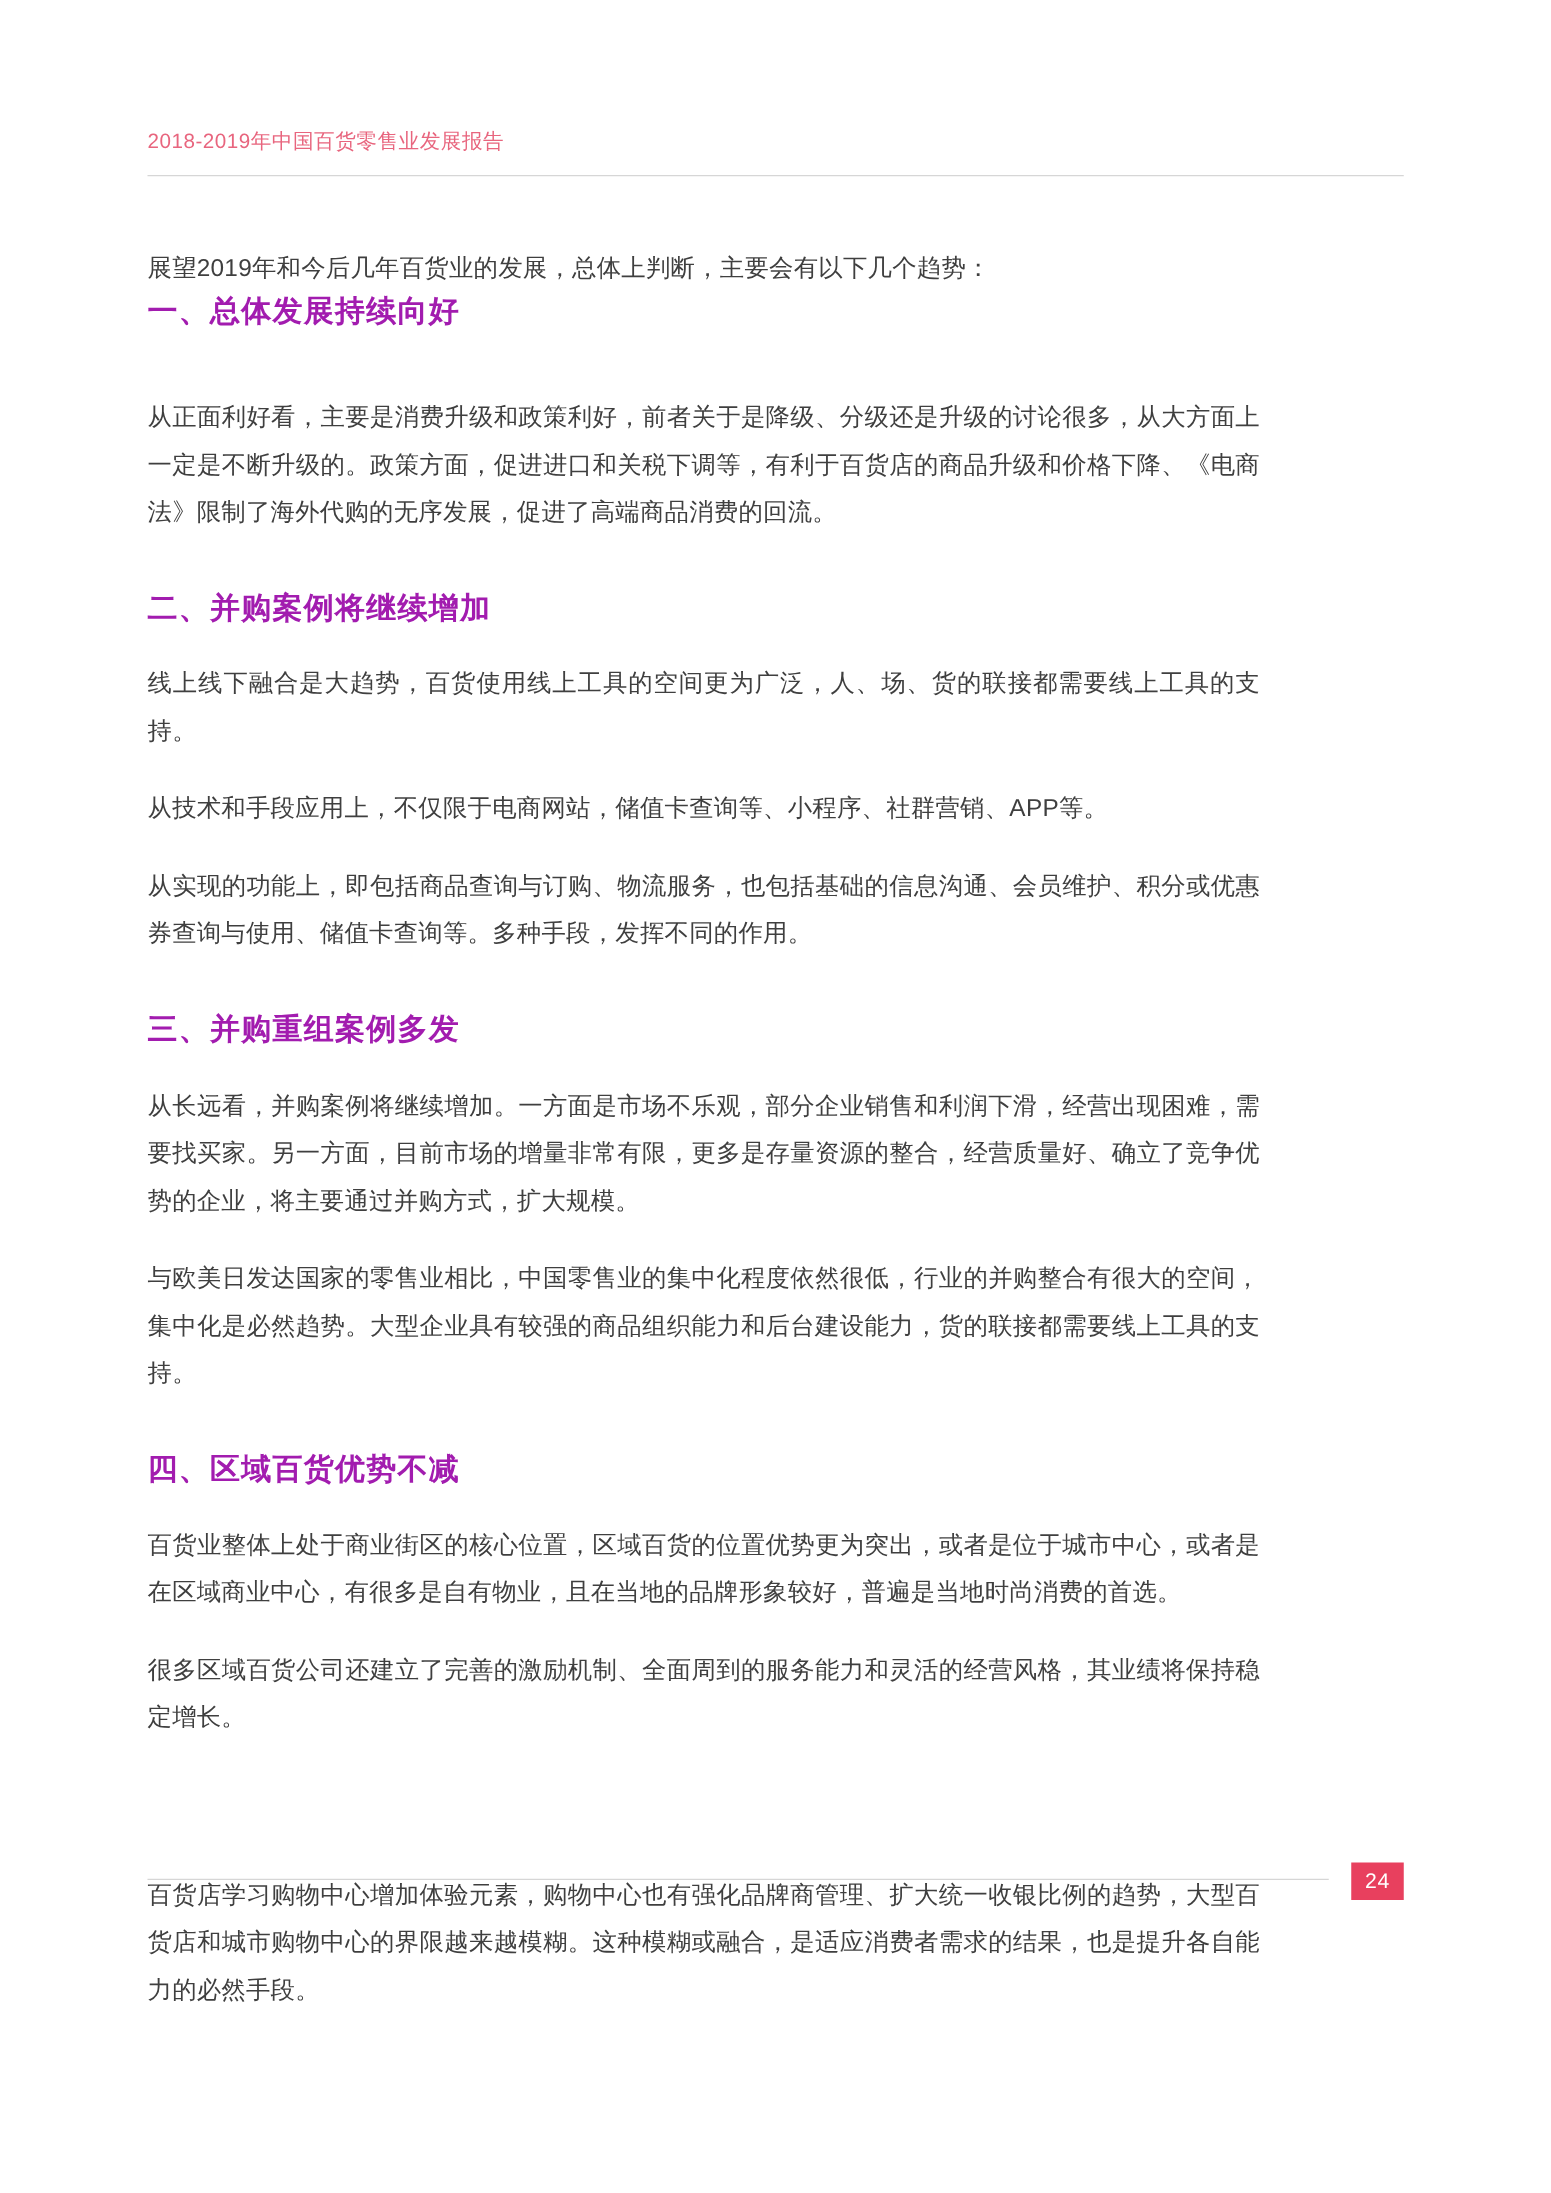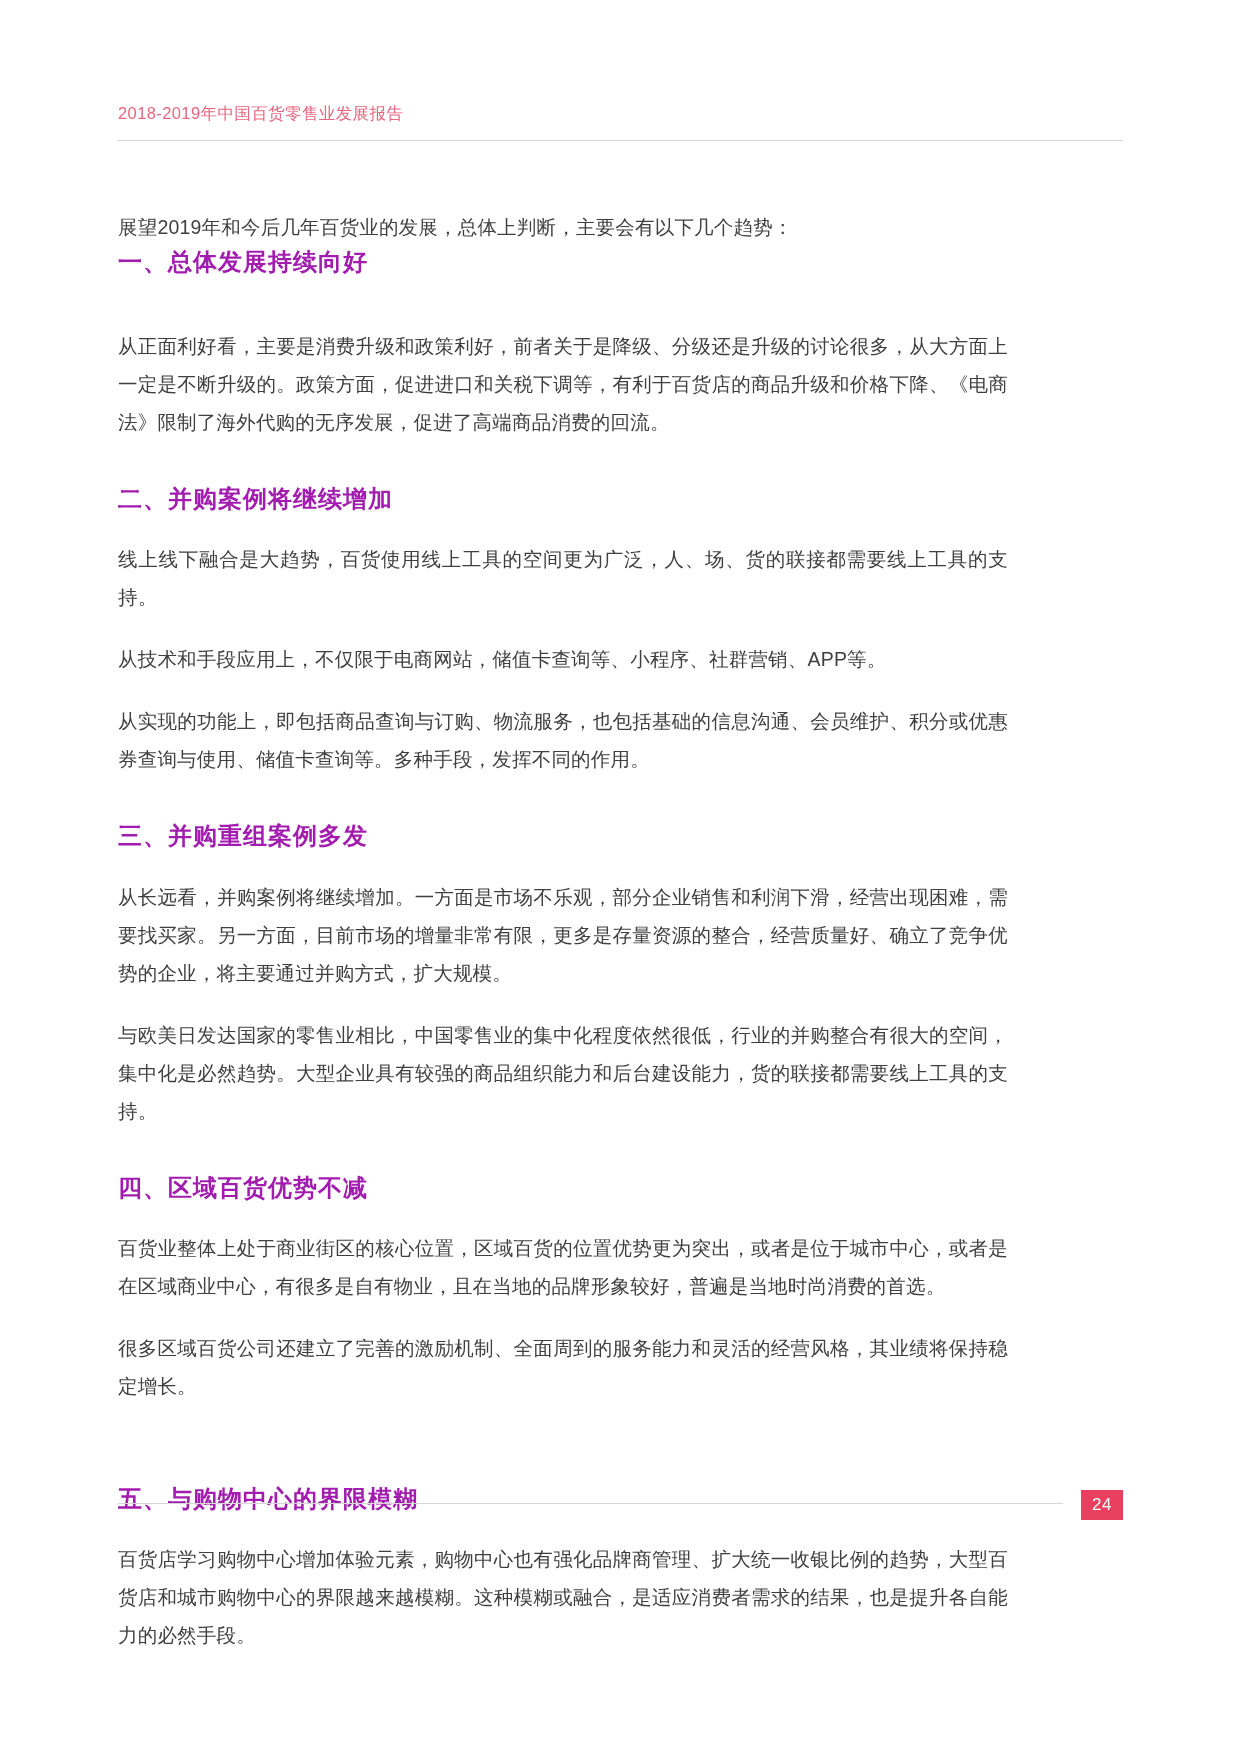--- a/index.html
+++ b/index.html
@@ -46,21 +46,20 @@
     width: 100%;
     background: #d6d6d6;
   }
 
   
   .content {
     position: absolute;
     left: 118px;
     top: 196px;
     width: 890px;
-    margin-top: 12px;
   }
 
   p.para {
     margin: 0 0 0 0;
     font-size: 19.5px;
     line-height: 38px;
     color: #3f3f3f;
     text-align: justify;
     text-justify: inter-character;
     letter-spacing: 0.2px;
@@ -153,21 +152,20 @@
     <div class="gap-section"></div>
 
     <h2 class="section-heading">四、区域百货优势不减</h2>
     <div class="gap-after-head"></div>
     <p class="para">百货业整体上处于商业街区的核心位置，区域百货的位置优势更为突出，或者是位于城市中心，或者是在区域商业中心，有很多是自有物业，且在当地的品牌形象较好，普遍是当地时尚消费的首选。</p>
     <div class="gap-para"></div>
     <p class="para">很多区域百货公司还建立了完善的激励机制、全面周到的服务能力和灵活的经营风格，其业绩将保持稳定增长。</p>
 
     <div class="gap-section-lg"></div>
 
-    <h2 class="section-heading">五、与购物中心的界限模糊</h2>
     <div class="gap-after-head"></div>
     <p class="para">百货店学习购物中心增加体验元素，购物中心也有强化品牌商管理、扩大统一收银比例的趋势，大型百货店和城市购物中心的界限越来越模糊。这种模糊或融合，是适应消费者需求的结果，也是提升各自能力的必然手段。</p>
 
   </div>
 
   <div class="footer-zone">
     <div class="footer-rule"></div>
     <div class="page-badge">24</div>
   </div>
 

